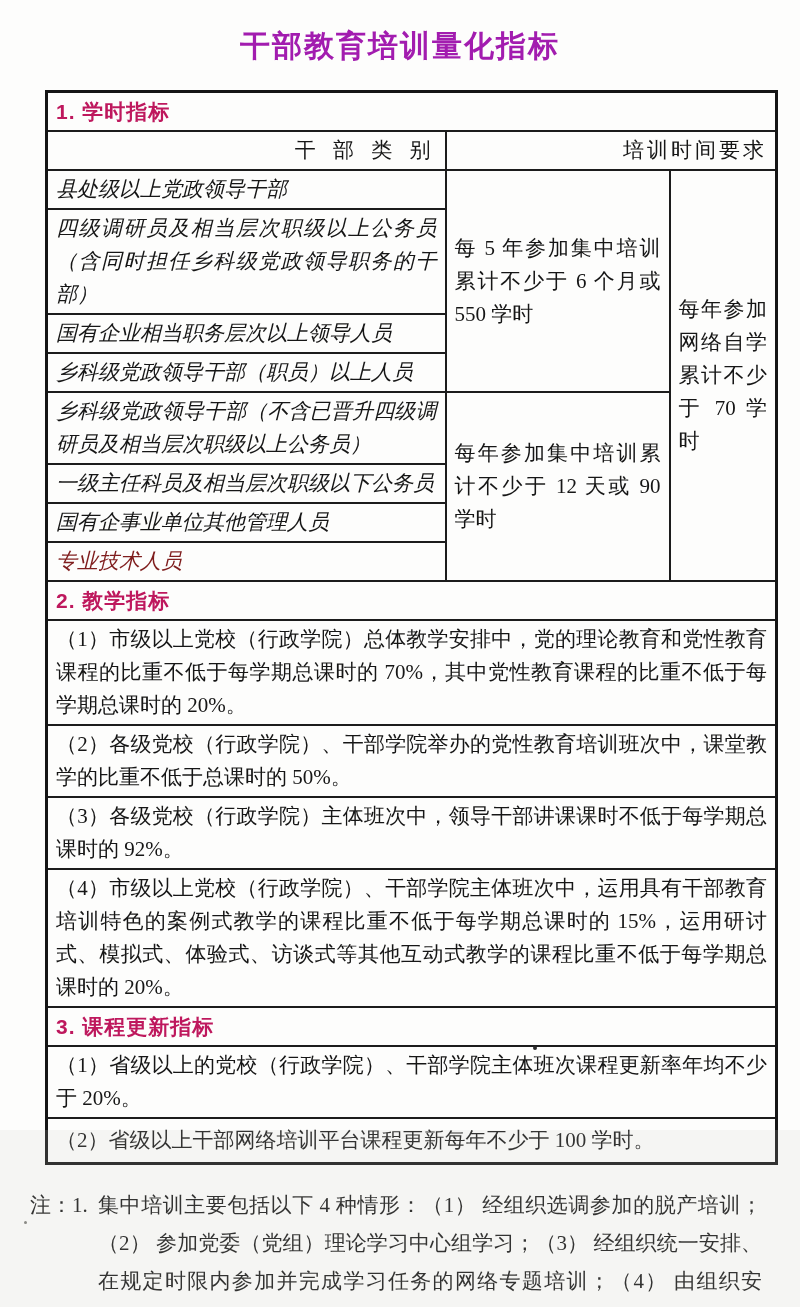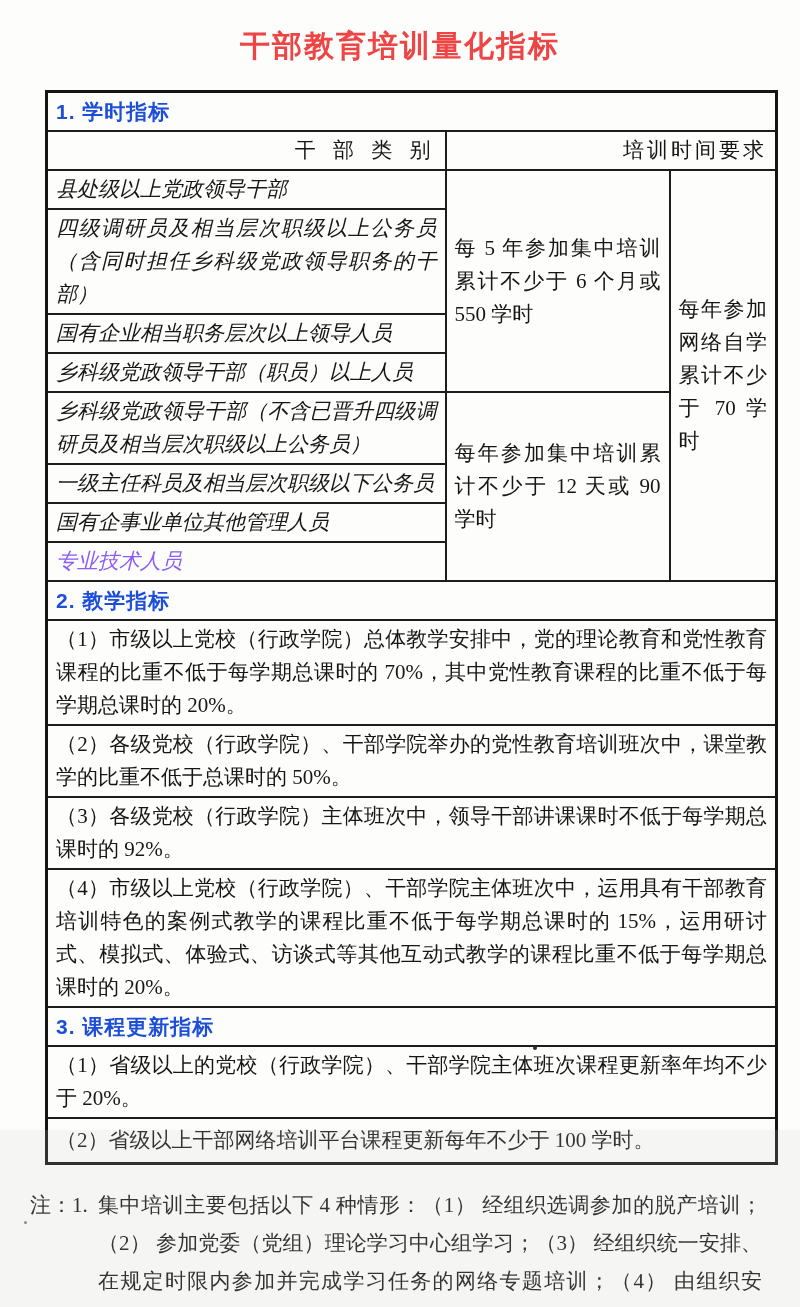--- a/index.html
+++ b/index.html
@@ -20,21 +20,21 @@
   .dot-a{left:533px;top:1046px;}
   .dot-b{left:24px;top:1221px;width:3px;height:3px;background:#8a8a85;}
 
   .doc-title{
     margin:26px 0 0 0;
     text-align:center;
     font-family:Liberation Serif, serif;
     font-weight:bold;
     font-size:30px;
     letter-spacing:2px;
-    color:#ef4444;
+    color:#a21caf;
   }
 
   table.main{
     border-collapse:collapse;
     table-layout:fixed;
     width:730px;
     margin:23px 0 0 45px;
   }
   table.main td{
     border:2px solid #1c1c1c;
@@ -45,21 +45,21 @@
     overflow:hidden;
   }
   table.main{border:3px solid #151515;}
 
   td.section-head{
     font-family:"Liberation Sans","DejaVu Sans",sans-serif;
     font-weight:bold;
     font-size:22px;
     letter-spacing:1px;
     padding-left:8px;
-    color:#1d4ed8;
+    color:#be185d;
   }
   td.col-head{
     text-align:right;
     letter-spacing:6px;
     font-size:21px;
   }
   td.cat{padding-left:10px;font-style:italic;}
   td.req{padding-left:10px;}
   td.req-side{padding:2px 6px;line-height:38px;}
   td.item{padding:4px 8px 4px 6px;}
@@ -117,21 +117,21 @@
     <td class="cat just">乡科级党政领导干部（不含已晋升四级调研员及相当层次职级以上公务员）</td>
     <td class="req just" rowspan="4">每年参加集中培训累计不少于 12 天或 90 学时</td>
   </tr>
   <tr style="height:38px">
     <td class="cat">一级主任科员及相当层次职级以下公务员</td>
   </tr>
   <tr style="height:37px">
     <td class="cat">国有企事业单位其他管理人员</td>
   </tr>
   <tr style="height:33px">
-    <td class="cat" style="color:#8b5cf6">专业技术人员</td>
+    <td class="cat" style="color:#7f1d1d">专业技术人员</td>
   </tr>
 
   <tr style="height:38px">
     <td colspan="3" class="section-head">2. 教学指标</td>
   </tr>
   <tr style="height:97px">
     <td colspan="3" class="item just">（1）市级以上党校（行政学院）总体教学安排中，党的理论教育和党性教育课程的比重不低于每学期总课时的 70%，其中党性教育课程的比重不低于每学期总课时的 20%。</td>
   </tr>
   <tr style="height:63px">
     <td colspan="3" class="item just">（2）各级党校（行政学院）、干部学院举办的党性教育培训班次中，课堂教学的比重不低于总课时的 50%。</td>

